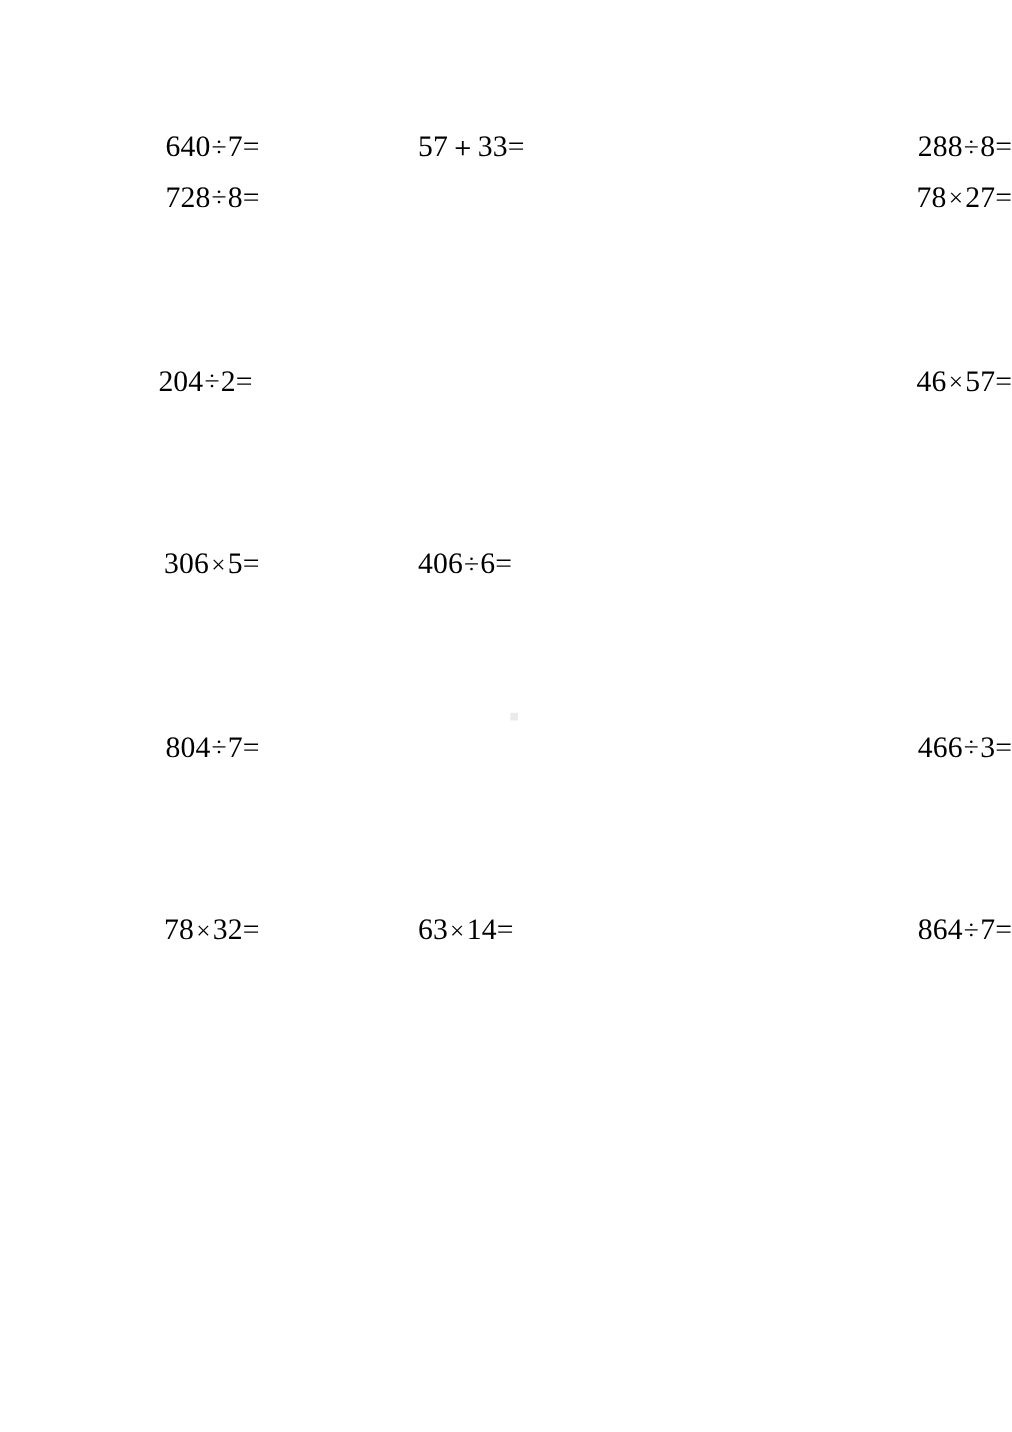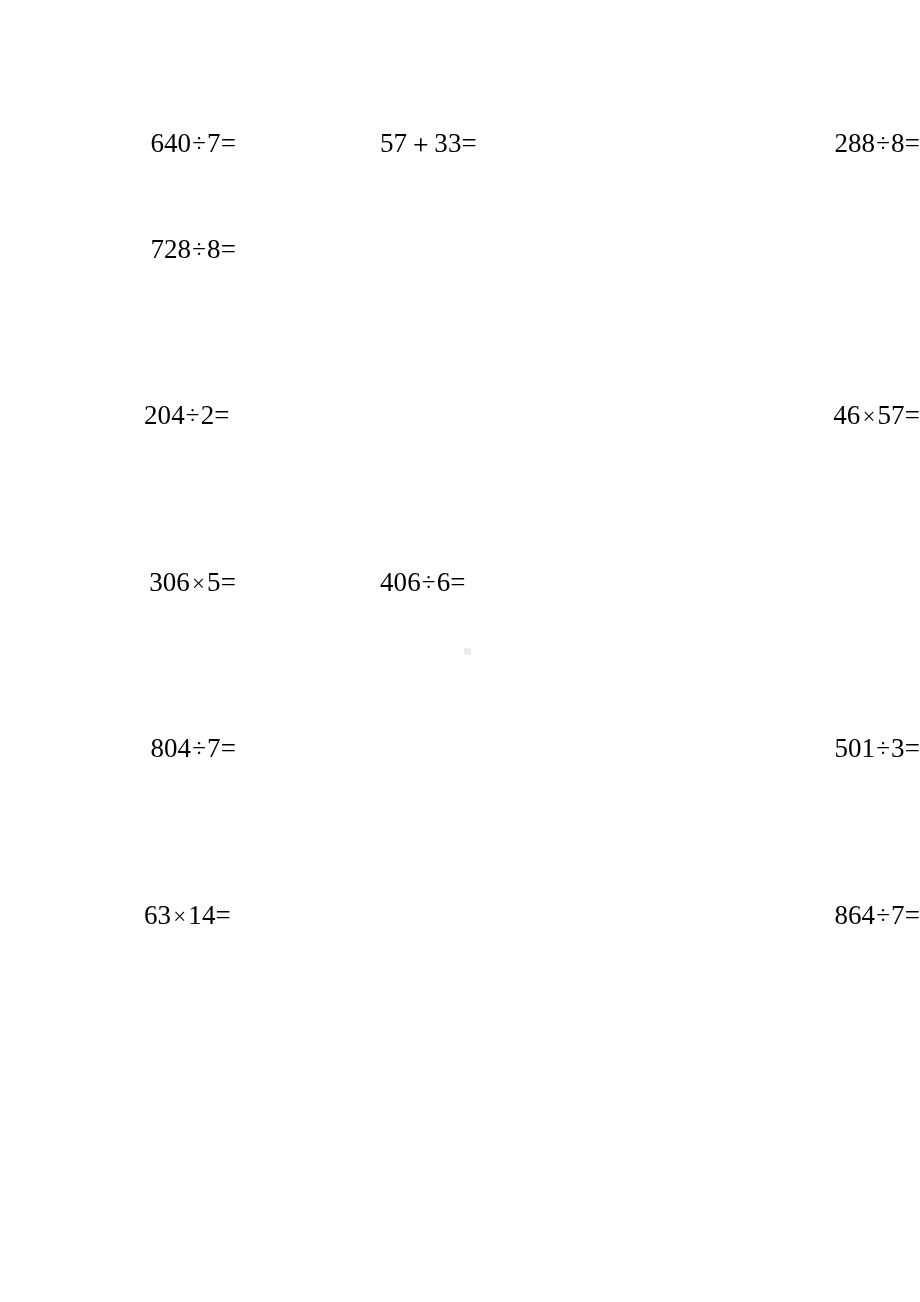--- a/index.html
+++ b/index.html
@@ -27,21 +27,21 @@
     position: absolute;
     left: 0;
     top: 0;
     width: 920px;
   }
 
   .problem-row {
     display: flex;
     width: 920px;
     height: 166.5px;
-    align-items: center;
+    align-items: flex-start;
   }
 
   
   .cell {
     position: relative;
     font-size: 27px;
     line-height: 1;
     white-space: nowrap;
     letter-spacing: 0.1px;
   }
@@ -119,20 +119,23 @@
       <div class="cell cell-col3">
         <span>288</span><span class="op-wide">÷</span><span>8</span><span class="eq">=</span>
       </div>
     </div>
 
     <div class="problem-row">
       <div class="cell cell-col1">
         <span>728</span><span class="op-wide">÷</span><span>8</span><span class="eq">=</span>
       </div>
       <div class="cell-spacer"></div>
+      <div class="cell cell-col3">
+        <span>78</span><span class="op-times">×</span><span>27</span><span class="eq">=</span>
+      </div>
     </div>
 
     <div class="problem-row">
       <div class="cell cell-col2">
         <span>204</span><span class="op-wide">÷</span><span>2</span><span class="eq">=</span>
       </div>
       <div class="cell-spacer"></div>
       <div class="cell cell-col3">
         <span>46</span><span class="op-times">×</span><span>57</span><span class="eq">=</span>
       </div>
@@ -147,25 +150,28 @@
       </div>
       <div class="cell-spacer"></div>
     </div>
 
     <div class="problem-row">
       <div class="cell cell-col1">
         <span>804</span><span class="op-wide">÷</span><span>7</span><span class="eq">=</span>
       </div>
       <div class="cell-spacer"></div>
       <div class="cell cell-col3">
-        <span>501</span><span class="op-wide">÷</span><span>3</span><span class="eq">=</span>
+        <span>466</span><span class="op-wide">÷</span><span>3</span><span class="eq">=</span>
       </div>
     </div>
 
     <div class="problem-row">
+      <div class="cell cell-col1">
+        <span>78</span><span class="op-times">×</span><span>32</span><span class="eq">=</span>
+      </div>
       <div class="cell cell-col2">
         <span>63</span><span class="op-times">×</span><span>14</span><span class="eq">=</span>
       </div>
       <div class="cell-spacer"></div>
       <div class="cell cell-col3">
         <span>864</span><span class="op-wide">÷</span><span>7</span><span class="eq">=</span>
       </div>
     </div>
 
   </div>

